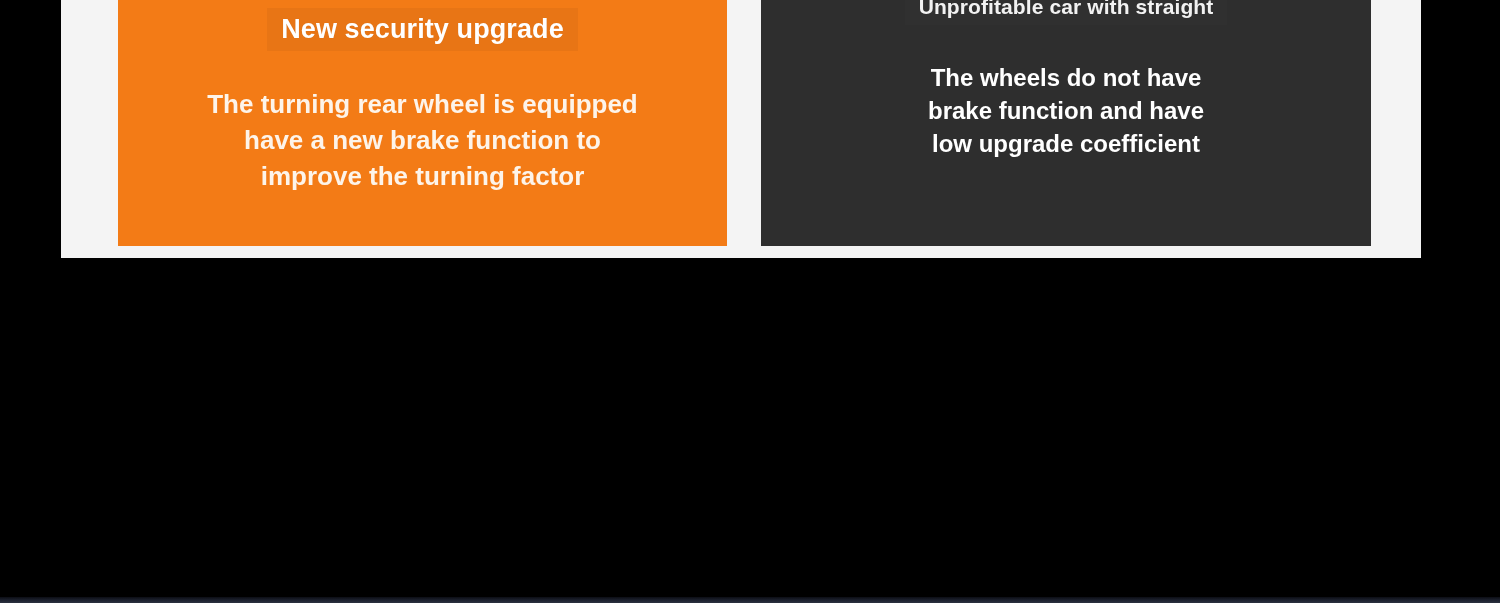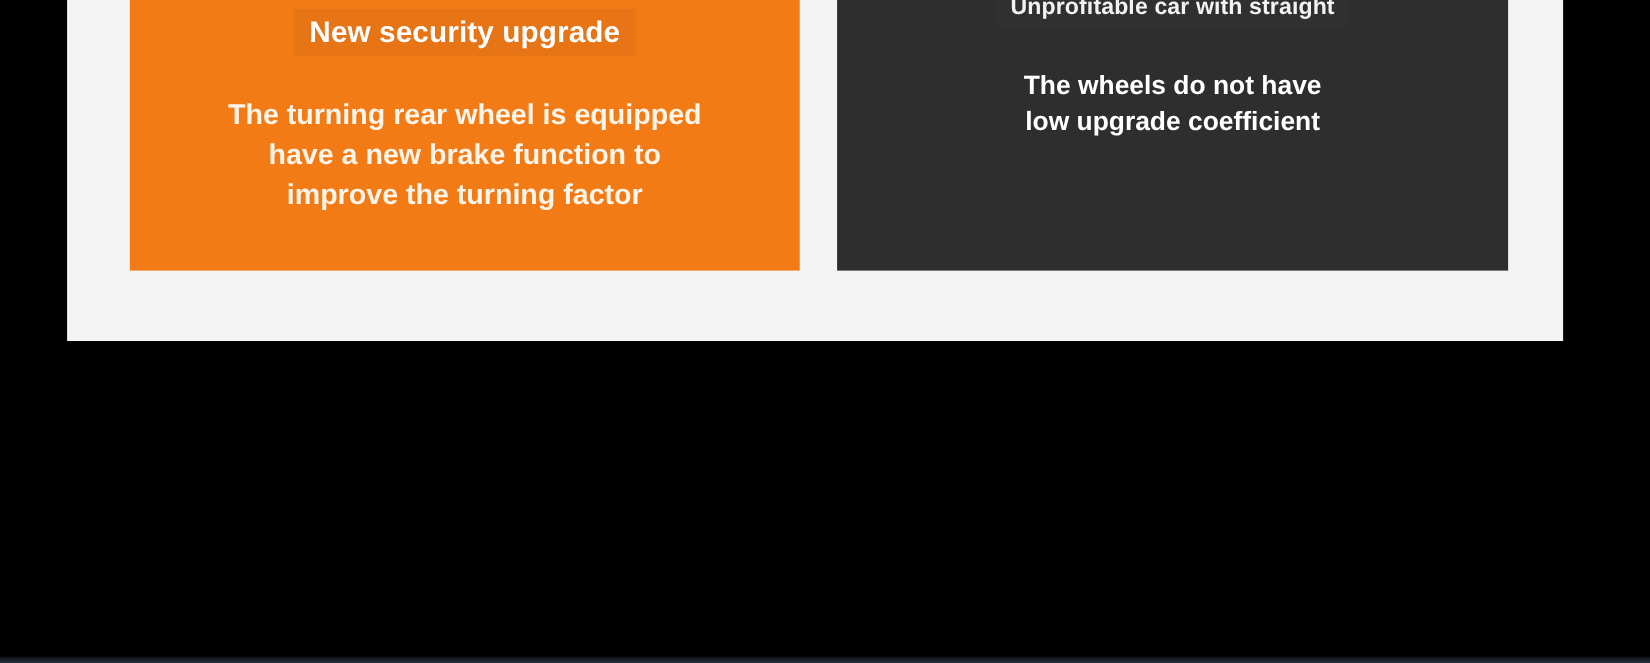--- a/index.html
+++ b/index.html
@@ -31,21 +31,21 @@
     height: 6px;
     background: linear-gradient(180deg, #0b0d14 0%, #1d2230 55%, #2b3140 100%);
   }
 
   
   #page-sheet {
     position: absolute;
     left: 61px;
     top: 0;
     width: 1360px;
-    height: 310px;
+    height: 258px;
     background: #f4f4f4;
     box-shadow: 0 0 0 1px rgba(0,0,0,0.10);
     overflow: hidden;
   }
 
   
   #comparison-row {
     position: absolute;
     left: 57px;   
     top: -120px;  
@@ -131,20 +131,21 @@
         <span>The turning rear wheel is equipped</span>
         <span>have a new brake function to</span>
         <span>improve the turning factor</span>
       </p>
     </div>
 
     <div class="compare-card card-con">
       <h2 class="card-title">Unprofitable car with straight</h2>
       <p class="card-body">
         <span>The wheels do not have</span>
+        <span>brake function and have</span>
         <span>low upgrade coefficient</span>
       </p>
     </div>
 
   </div>
 </div>
 
 <div id="bottom-chrome-strip"></div>
 
 </body></html>

